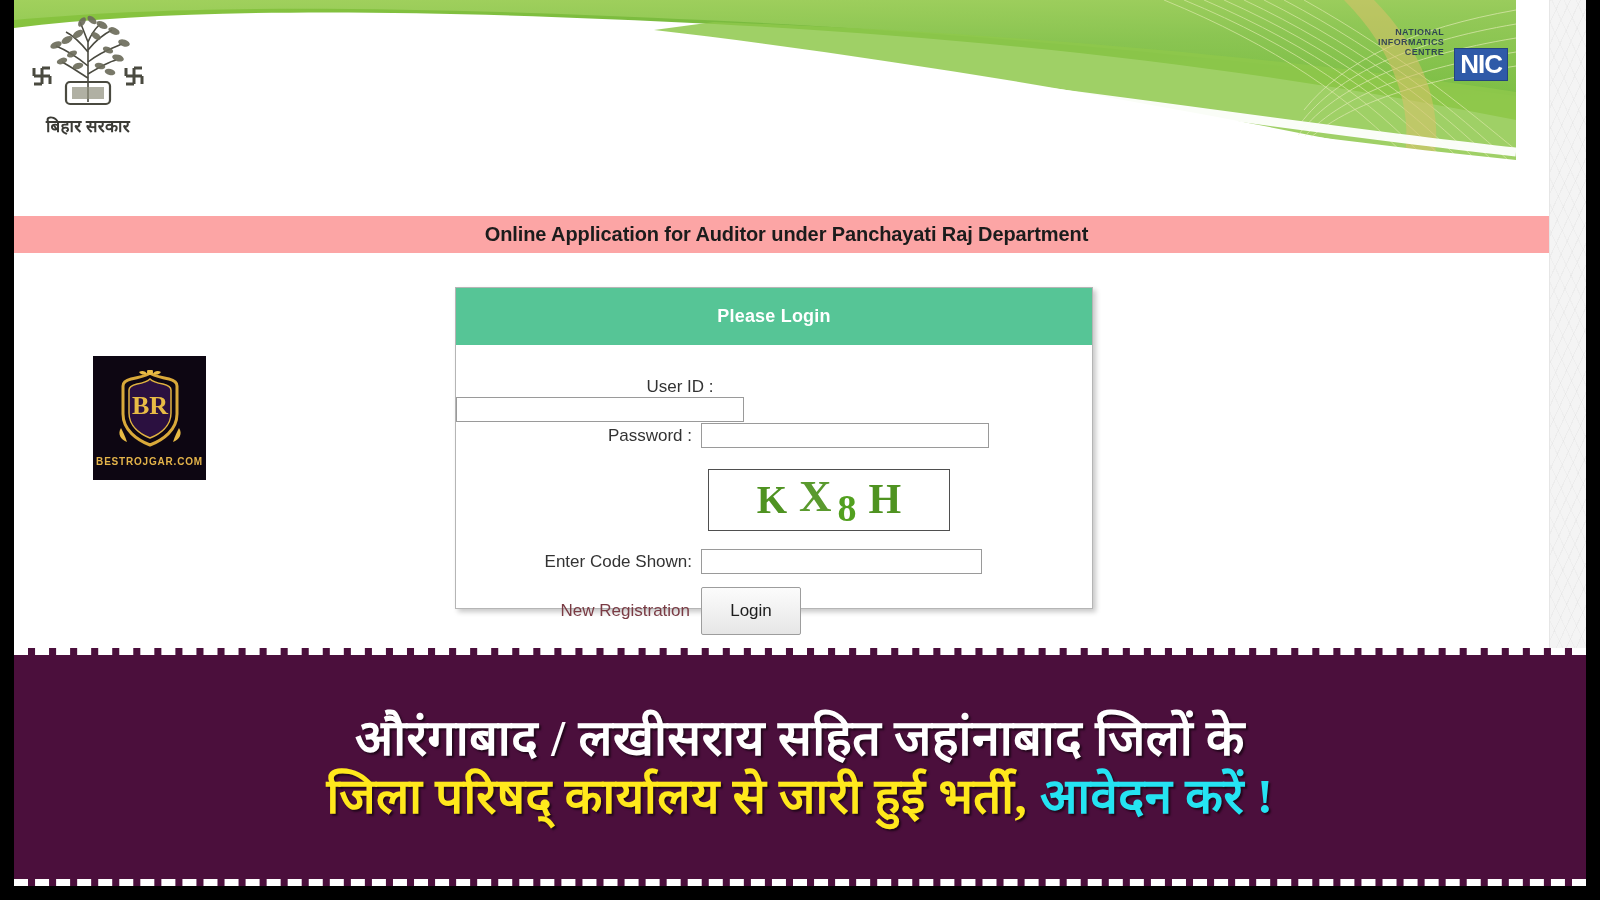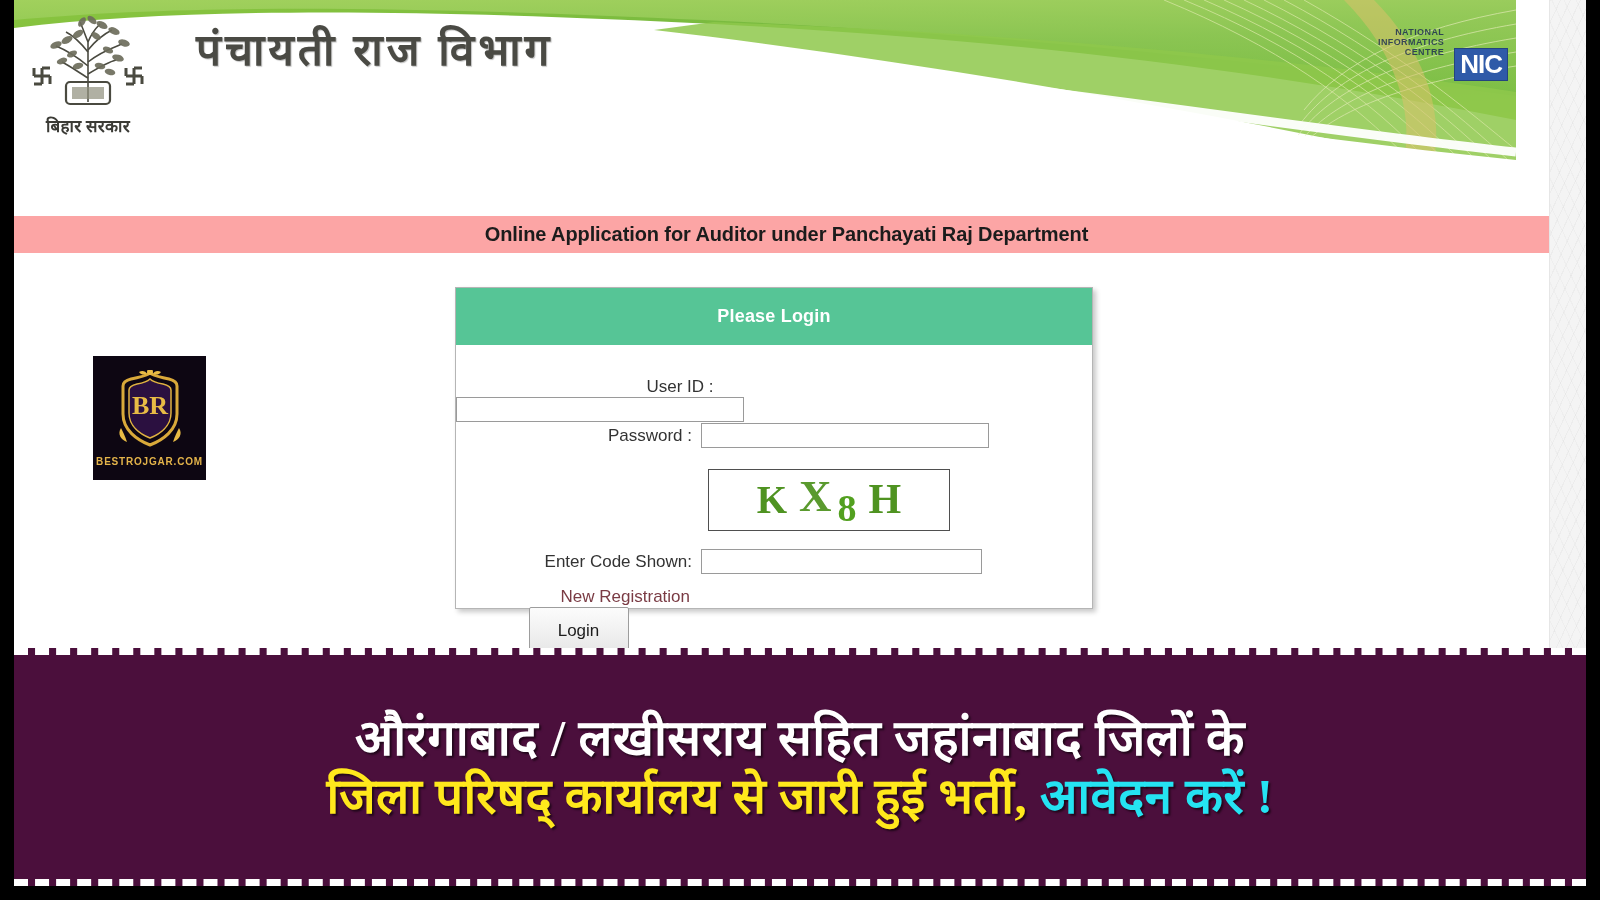--- a/index.html
+++ b/index.html
@@ -273,21 +273,20 @@
   .cap-1 { font-size: 45px; margin-right: 6px; transform: translateY(-4px); color:#5a9a2e; }
   .cap-2 { font-size: 38px; margin-right: 12px; transform: translateY(8px); color:#52a01f; }
   .cap-3 { font-size: 42px; transform: translateY(-1px); }
 
   .row-actions {
     position: absolute;
     left: 0px;
     top: 242px;
     display: flex;
     align-items: center;
-    flex-direction: column;
   }
   .newreg {
     width: 245px;
     text-align: right;
     padding-right: 11px;
     font-family: "Liberation Sans", sans-serif;
     font-size: 17px;
     color: #7a3b44;
     box-sizing: border-box;
     white-space: nowrap;
@@ -445,21 +444,20 @@
           <g stroke="#4a4a40" stroke-width="3" fill="none">
             <path d="M20,62 L20,78 M12,70 L28,70 M12,62 L12,70 M28,70 L28,78 M20,62 L28,62 M20,78 L12,78"></path>
             <path d="M112,62 L112,78 M104,70 L120,70 M104,62 L104,70 M120,70 L120,78 M112,62 L120,62 M112,78 L104,78"></path>
           </g>
           <rect x="44" y="76" width="44" height="22" rx="4" fill="none" stroke="#4a4a40" stroke-width="2.2"></rect>
           <rect x="50" y="81" width="32" height="12" fill="#8e8e7c" opacity="0.7"></rect>
         </svg>
         <div class="emblem-label">बिहार सरकार</div>
       </div>
 
-      <div class="dept-title">पंचायती राज विभाग</div>
 
       <div class="nic-logo">
         <div class="nic-text">
           <div>NATIONAL</div>
           <div>INFORMATICS</div>
           <div>CENTRE</div>
         </div>
         <div class="nic-badge">NIC</div>
       </div>
     </div>

